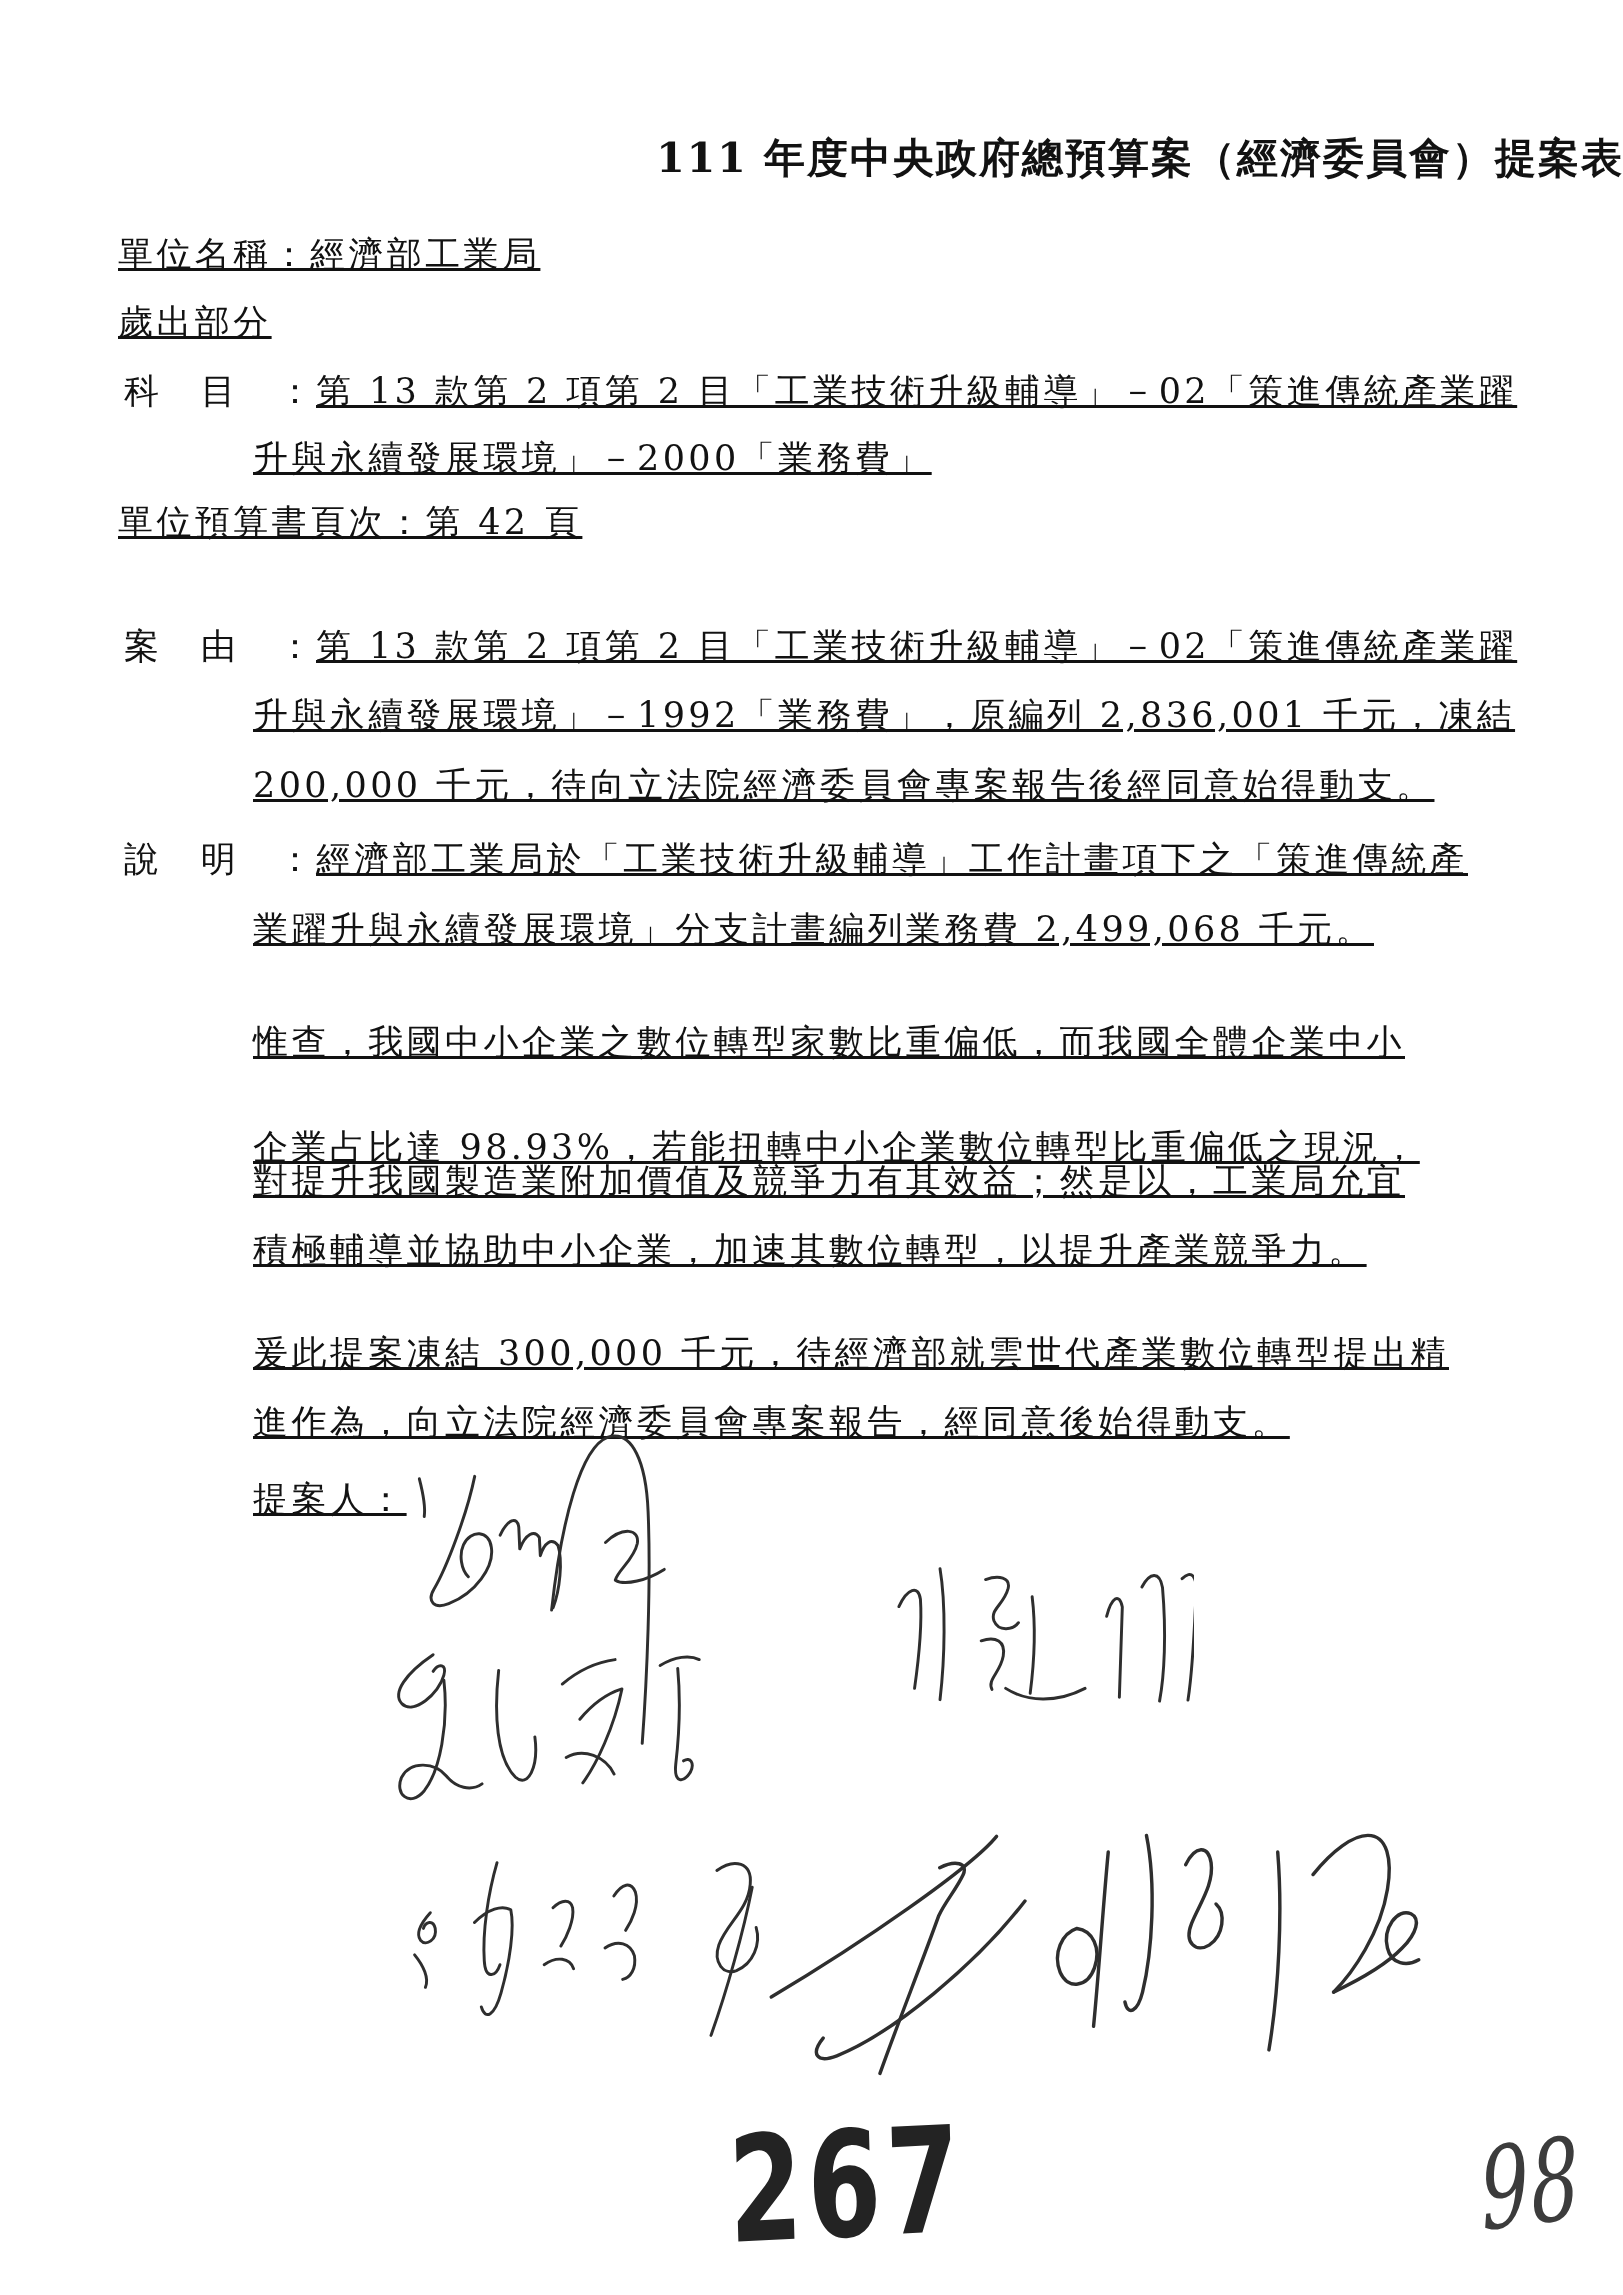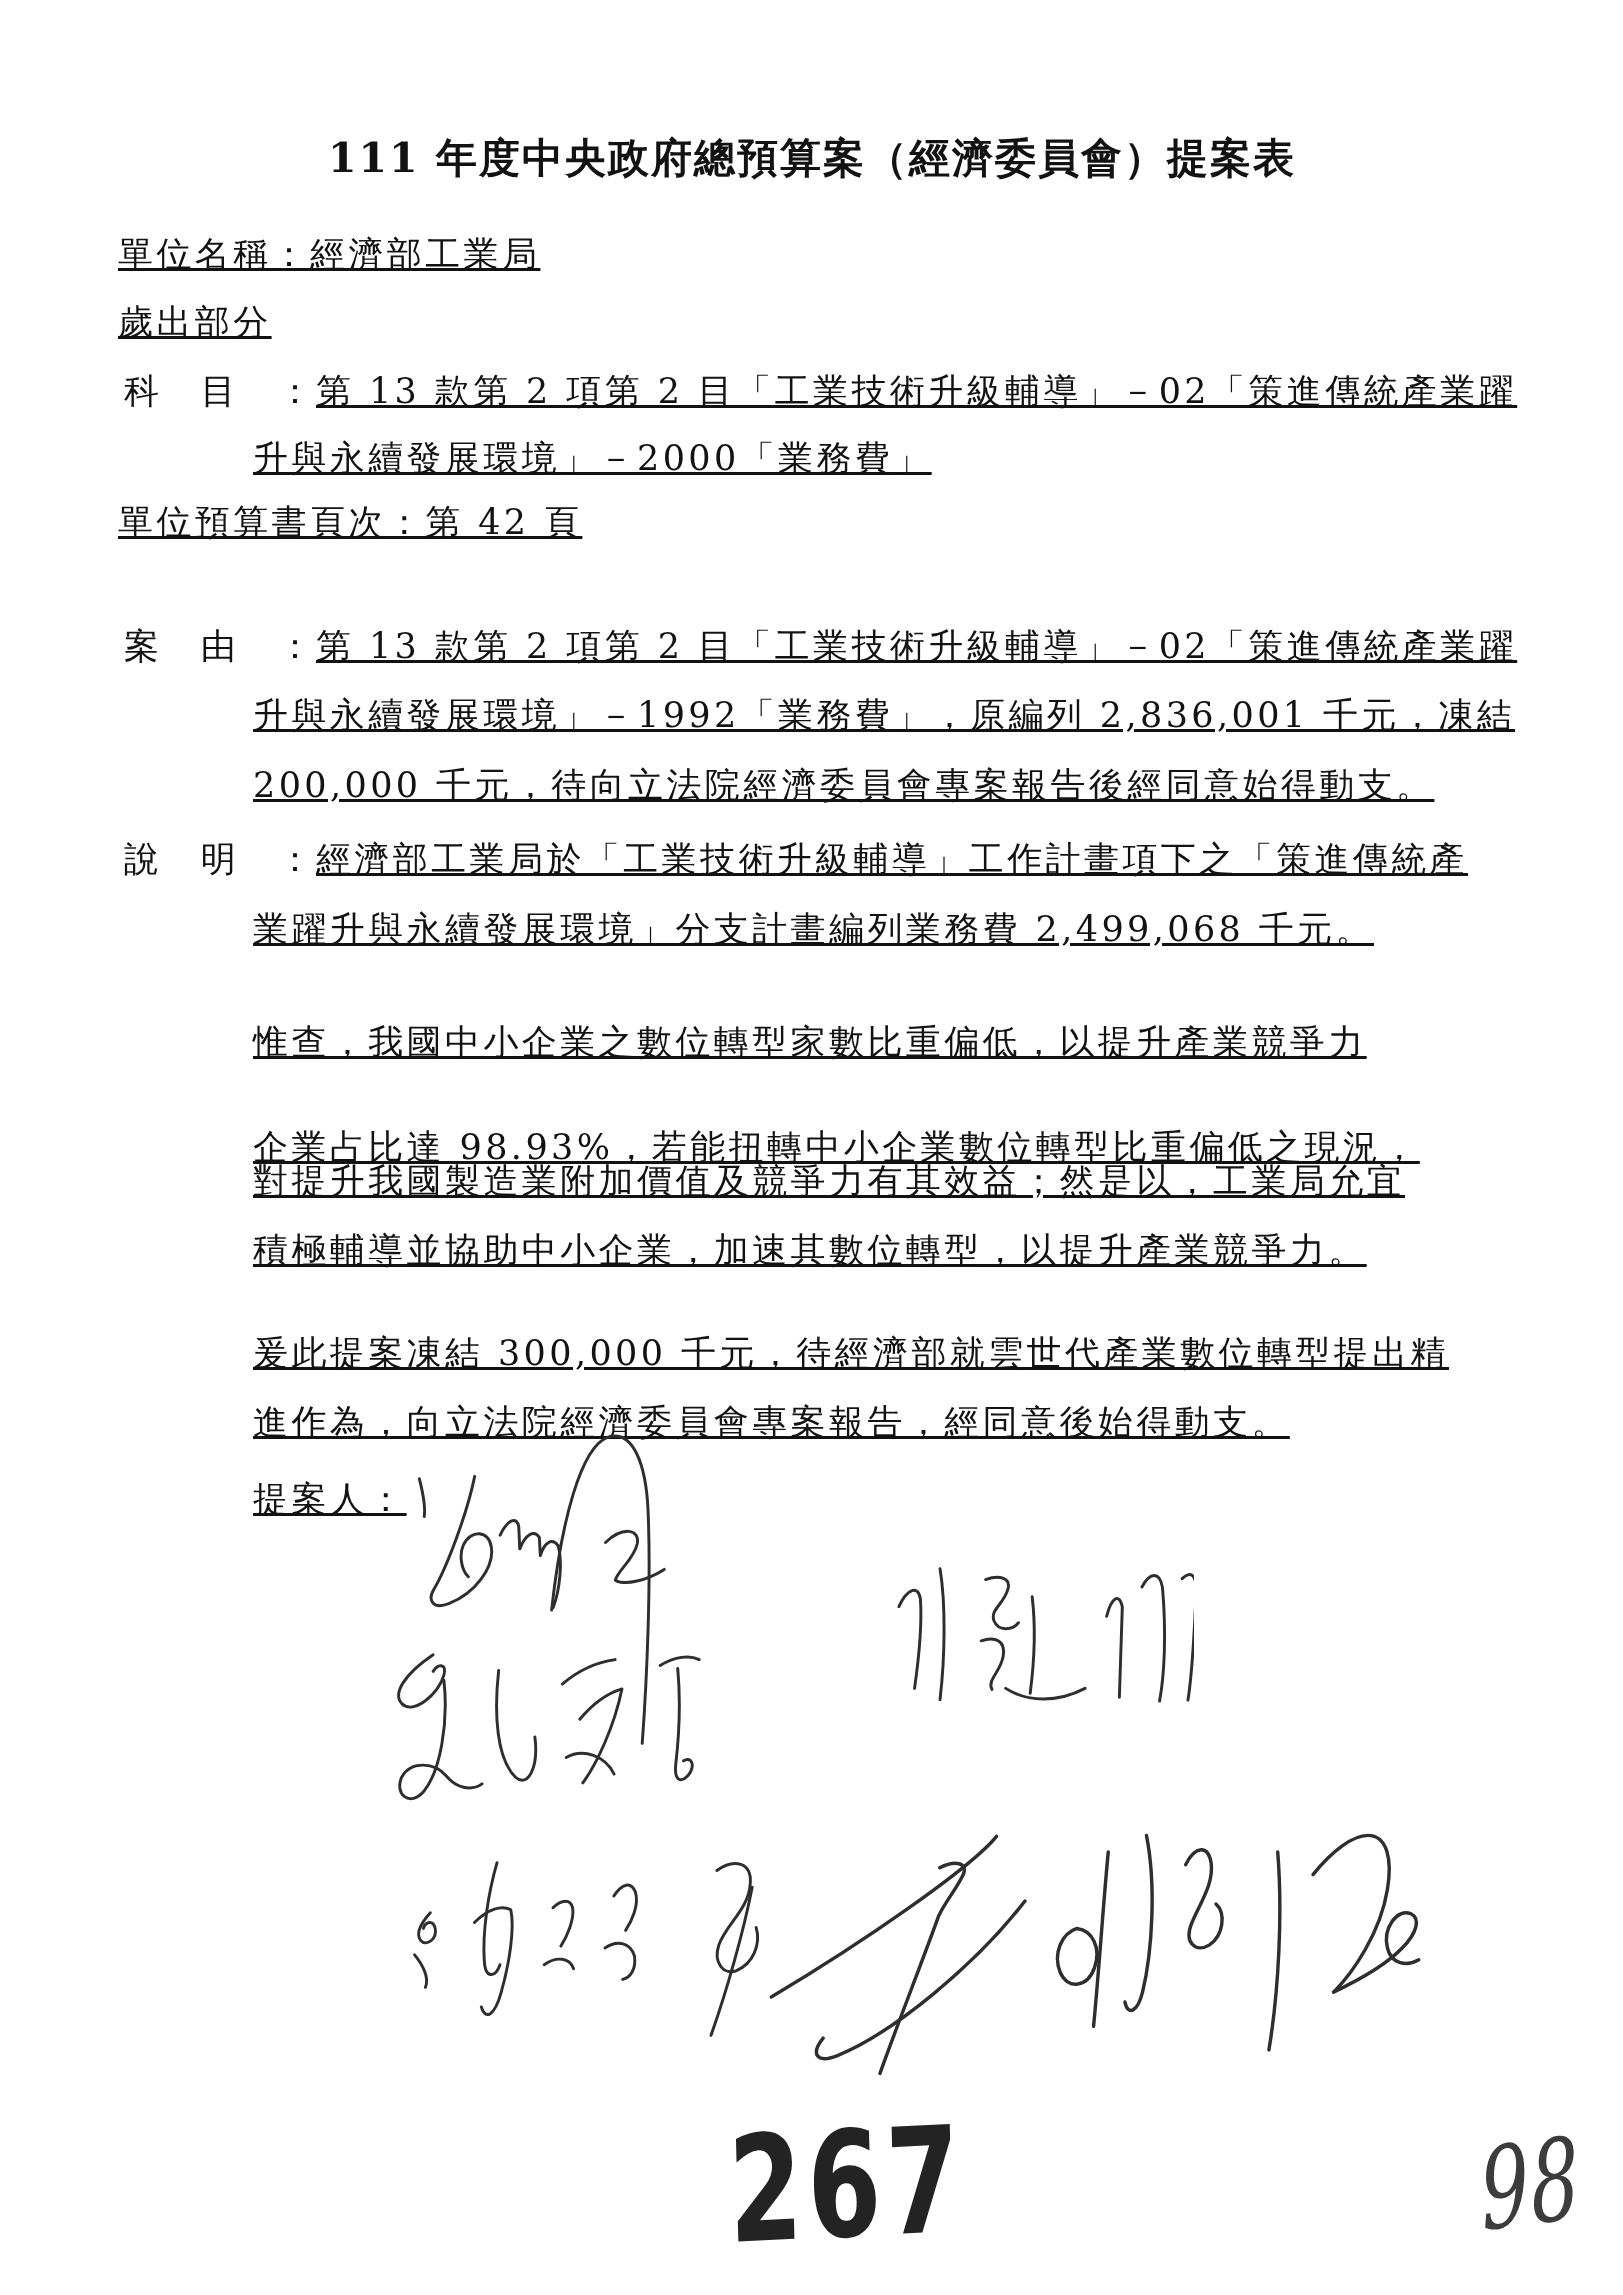--- a/index.html
+++ b/index.html
@@ -6,21 +6,21 @@
   .page{
     position:relative;
     width:1624px;height:2295px;
     background:#ffffff;
     overflow:hidden;
     font-family:"DejaVu Serif","Liberation Serif",serif;
     color:#121212;
   }
   .doc-title{
     position:absolute;top:131px;left:0;width:1624px;
-    text-align:center;
+    text-align:right;
     font-size:41px;font-weight:bold;letter-spacing:2px;
     white-space:nowrap;
   }
   .line{
     position:absolute;left:118px;
     font-size:35px;letter-spacing:3.4px;
     white-space:nowrap;line-height:1;text-decoration:underline;
   }
   .line.indent{left:253px;}
   .lbl{
@@ -61,21 +61,21 @@
   <div class="line indent" style="top:441px">升與永續發展環境」－2000「業務費」</div>
   <div class="line" style="top:505px">單位預算書頁次：第 42 頁</div>
 
   <div class="line" style="top:629px"><span class="lbl">案由：</span><span>第 13 款第 2 項第 2 目「工業技術升級輔導」－02「策進傳統產業躍</span></div>
   <div class="line indent" style="top:698px">升與永續發展環境」－1992「業務費」，原編列 2,836,001 千元，凍結</div>
   <div class="line indent" style="top:768px">200,000 千元，待向立法院經濟委員會專案報告後經同意始得動支。</div>
 
   <div class="line" style="top:842px"><span class="lbl">說明：</span><span>經濟部工業局於「工業技術升級輔導」工作計畫項下之「策進傳統產</span></div>
   <div class="line indent" style="top:912px">業躍升與永續發展環境」分支計畫編列業務費 2,499,068 千元。</div>
 
-  <div class="line indent" style="top:1025px">惟查，我國中小企業之數位轉型家數比重偏低，以提升產業競爭力</div>
+  <div class="line indent" style="top:1025px">惟查，我國中小企業之數位轉型家數比重偏低，而我國全體企業中小</div>
   <div class="line indent" style="top:1130px">企業占比達 98.93%，若能扭轉中小企業數位轉型比重偏低之現況，</div>
   <div class="line indent" style="top:1233px">積極輔導並協助中小企業，加速其數位轉型，以提升產業競爭力。</div>
   <div class="line indent" style="top:1164px">對提升我國製造業附加價值及競爭力有其效益；然是以，工業局允宜</div>
 
   <div class="line indent" style="top:1336px">爰此提案凍結 300,000 千元，待經濟部就雲世代產業數位轉型提出精</div>
   <div class="line indent" style="top:1405px">進作為，向立法院經濟委員會專案報告，經同意後始得動支。</div>
 
   <div class="line indent" style="top:1482px">提案人：</div>
 
   <div class="sig" style="left:412px;top:1432px;width:289px;height:314px">

